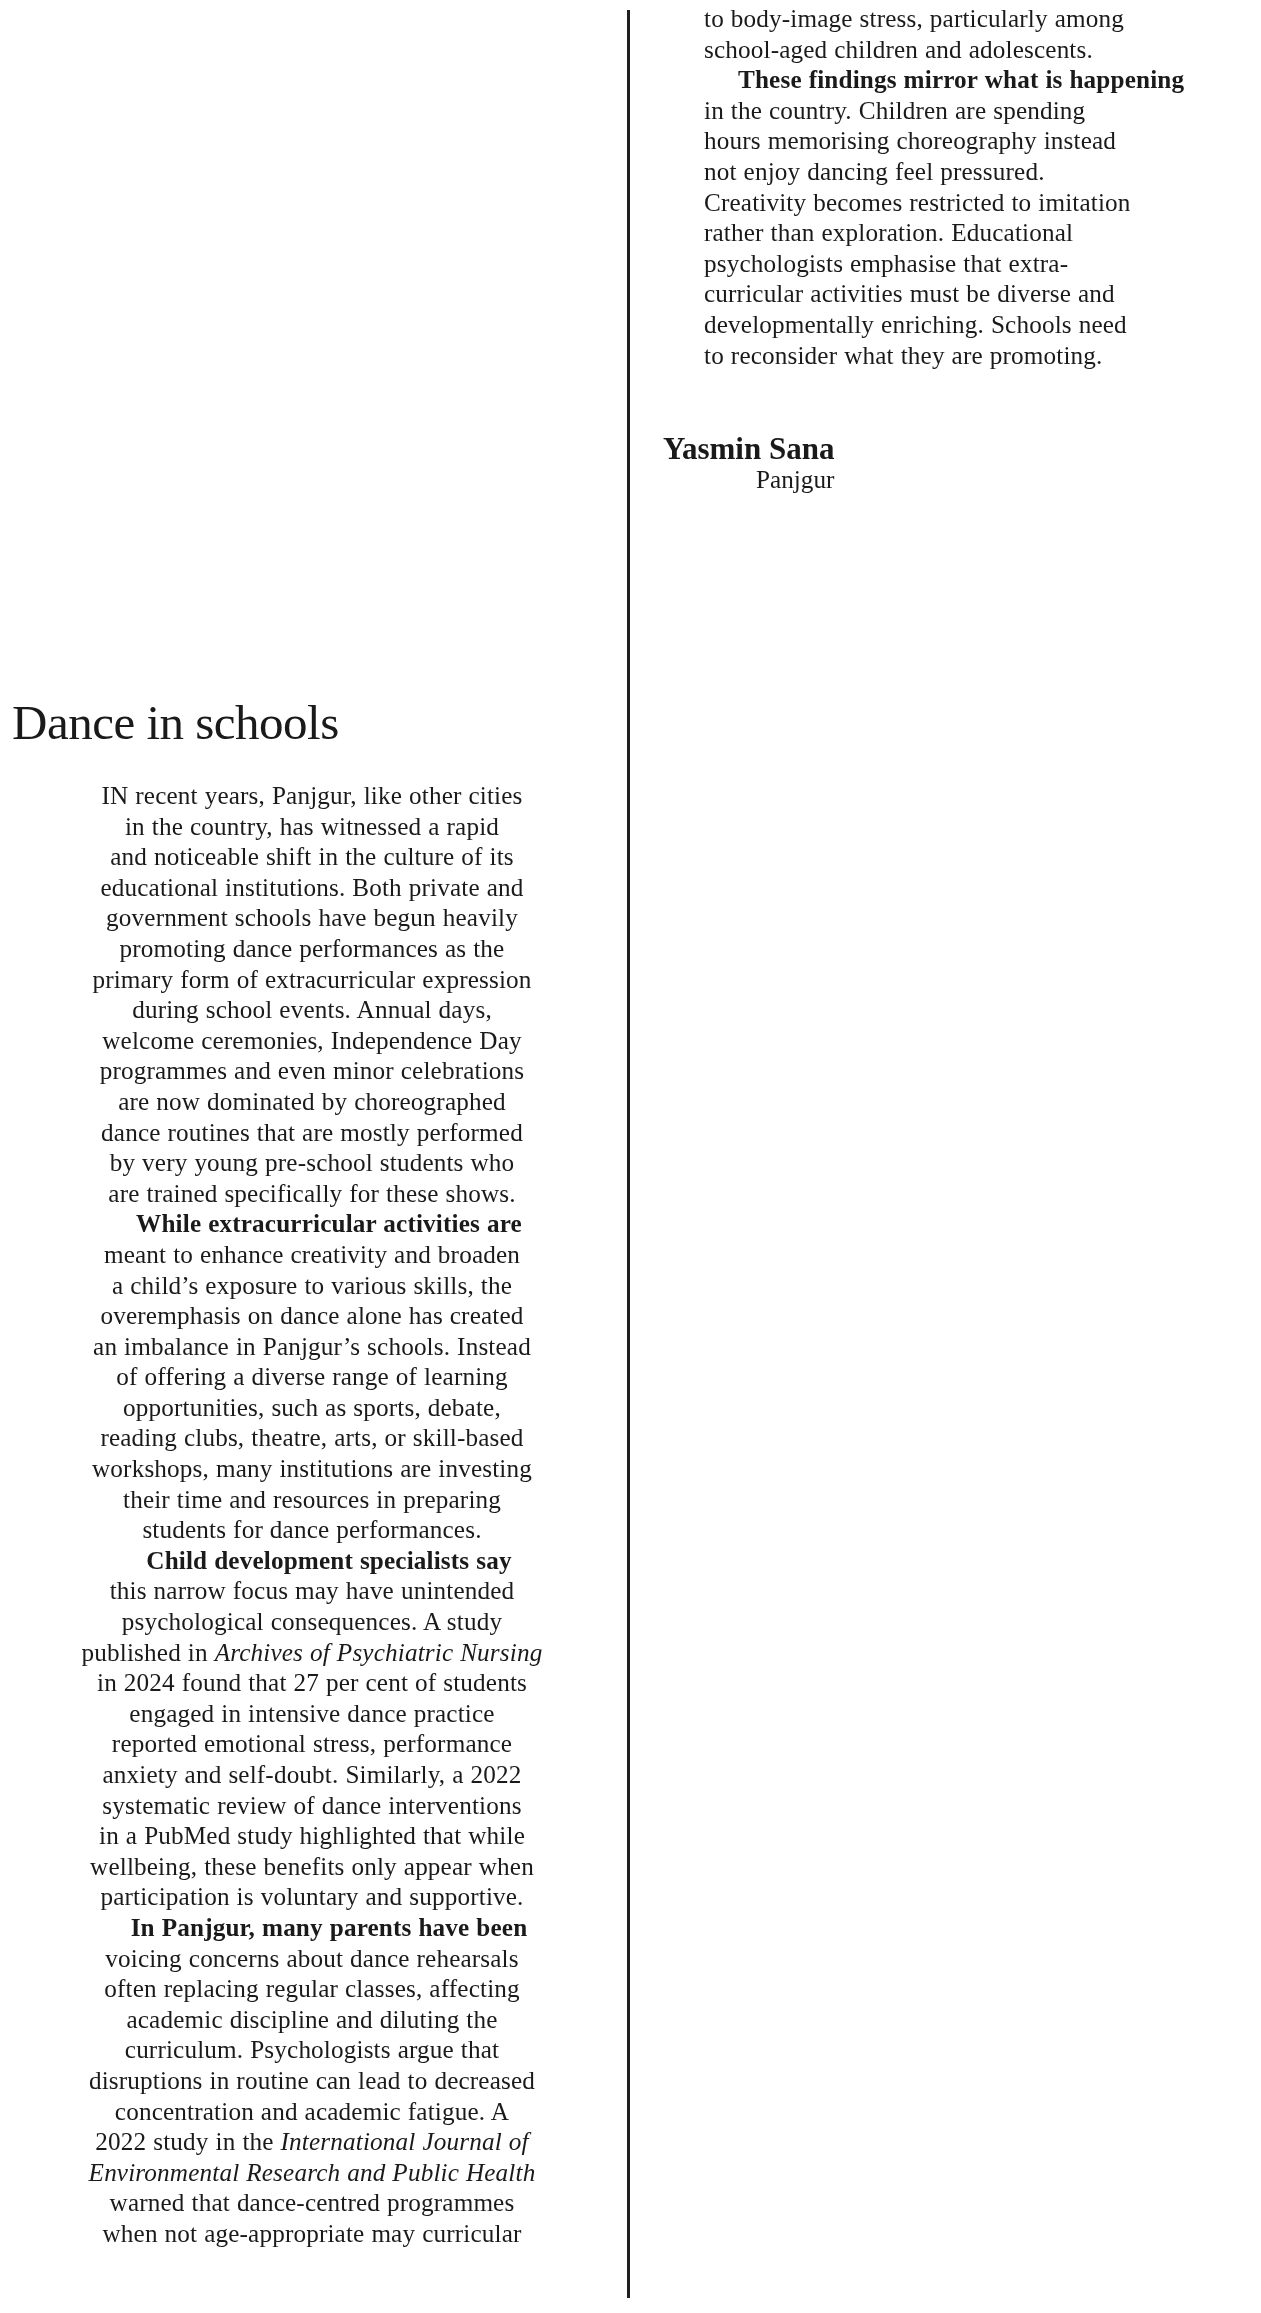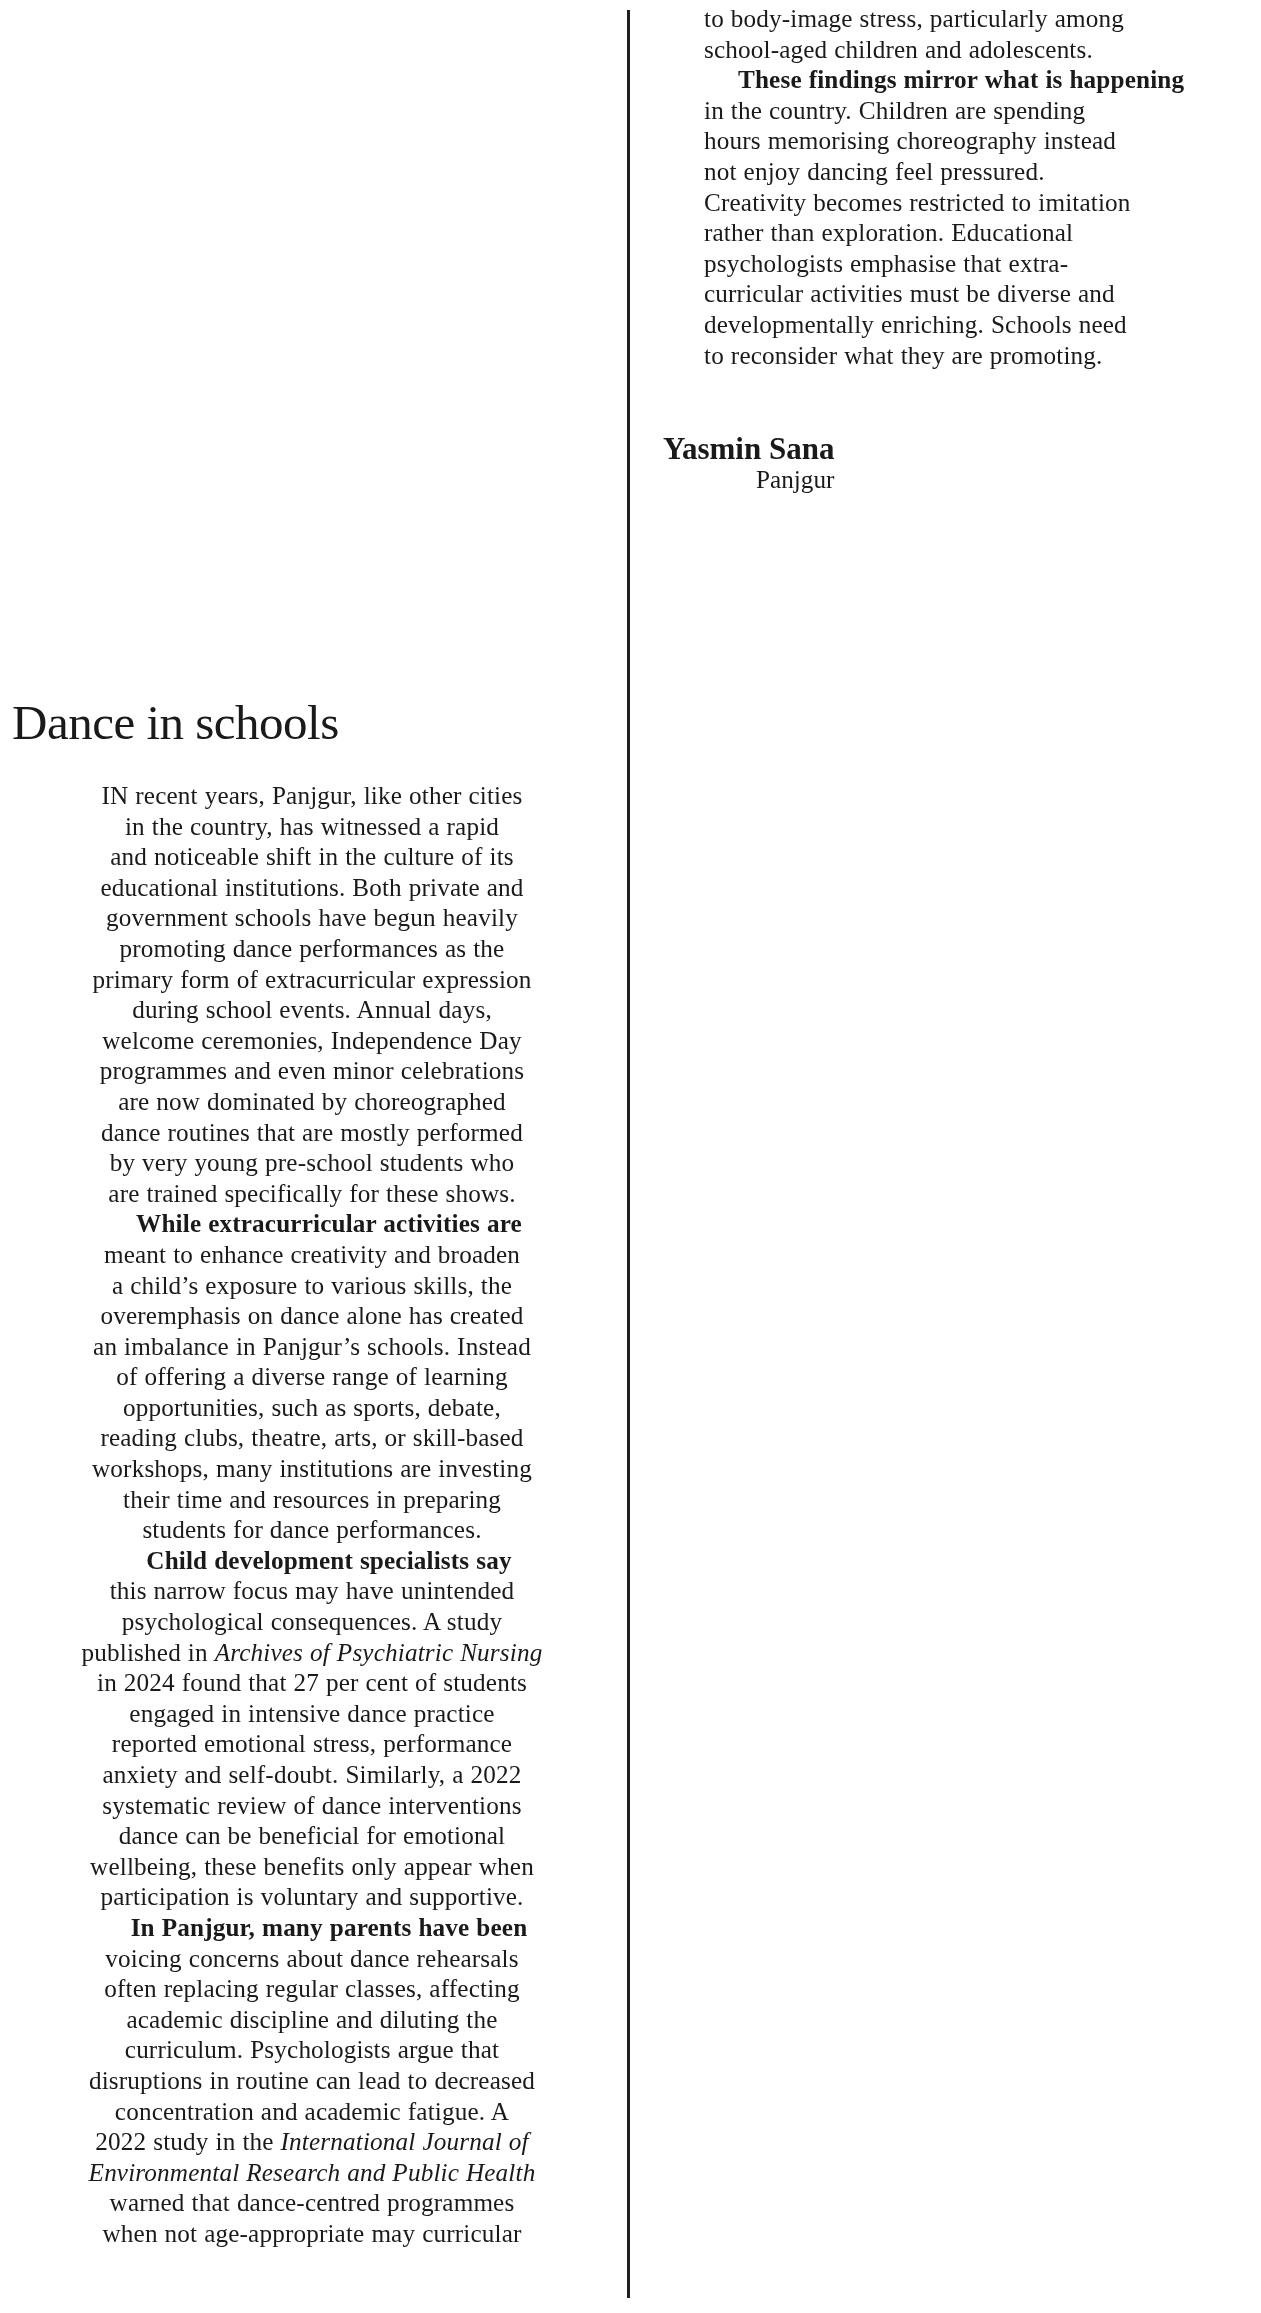--- a/index.html
+++ b/index.html
@@ -126,21 +126,21 @@
       <span class="line"><span>students for dance performances.</span></span>
       <span class="line indent"><span>Child development specialists say</span></span>
       <span class="line"><span>this narrow focus may have unintended</span></span>
       <span class="line"><span>psychological consequences. A study</span></span>
       <span class="line"><span>published in </span><em>Archives of Psychiatric Nursing</em></span>
       <span class="line"><span>in 2024 found that 27 per cent of students</span></span>
       <span class="line"><span>engaged in intensive dance practice</span></span>
       <span class="line"><span>reported emotional stress, performance</span></span>
       <span class="line"><span>anxiety and self-doubt. Similarly, a 2022</span></span>
       <span class="line"><span>systematic review of dance interventions</span></span>
-      <span class="line"><span>dance can be beneficial for emotional</span></span>
+      <span class="line"><span>in a PubMed study highlighted that while</span></span>
       <span class="line"><span>wellbeing, these benefits only appear when</span></span>
       <span class="line"><span>participation is voluntary and supportive.</span></span>
       <span class="line indent"><span>In Panjgur, many parents have been</span></span>
       <span class="line"><span>voicing concerns about dance rehearsals</span></span>
       <span class="line"><span>often replacing regular classes, affecting</span></span>
       <span class="line"><span>academic discipline and diluting the</span></span>
       <span class="line"><span>curriculum. Psychologists argue that</span></span>
       <span class="line"><span>disruptions in routine can lead to decreased</span></span>
       <span class="line"><span>concentration and academic fatigue. A</span></span>
       <span class="line"><span>2022 study in the </span><em>International Journal of</em></span>

